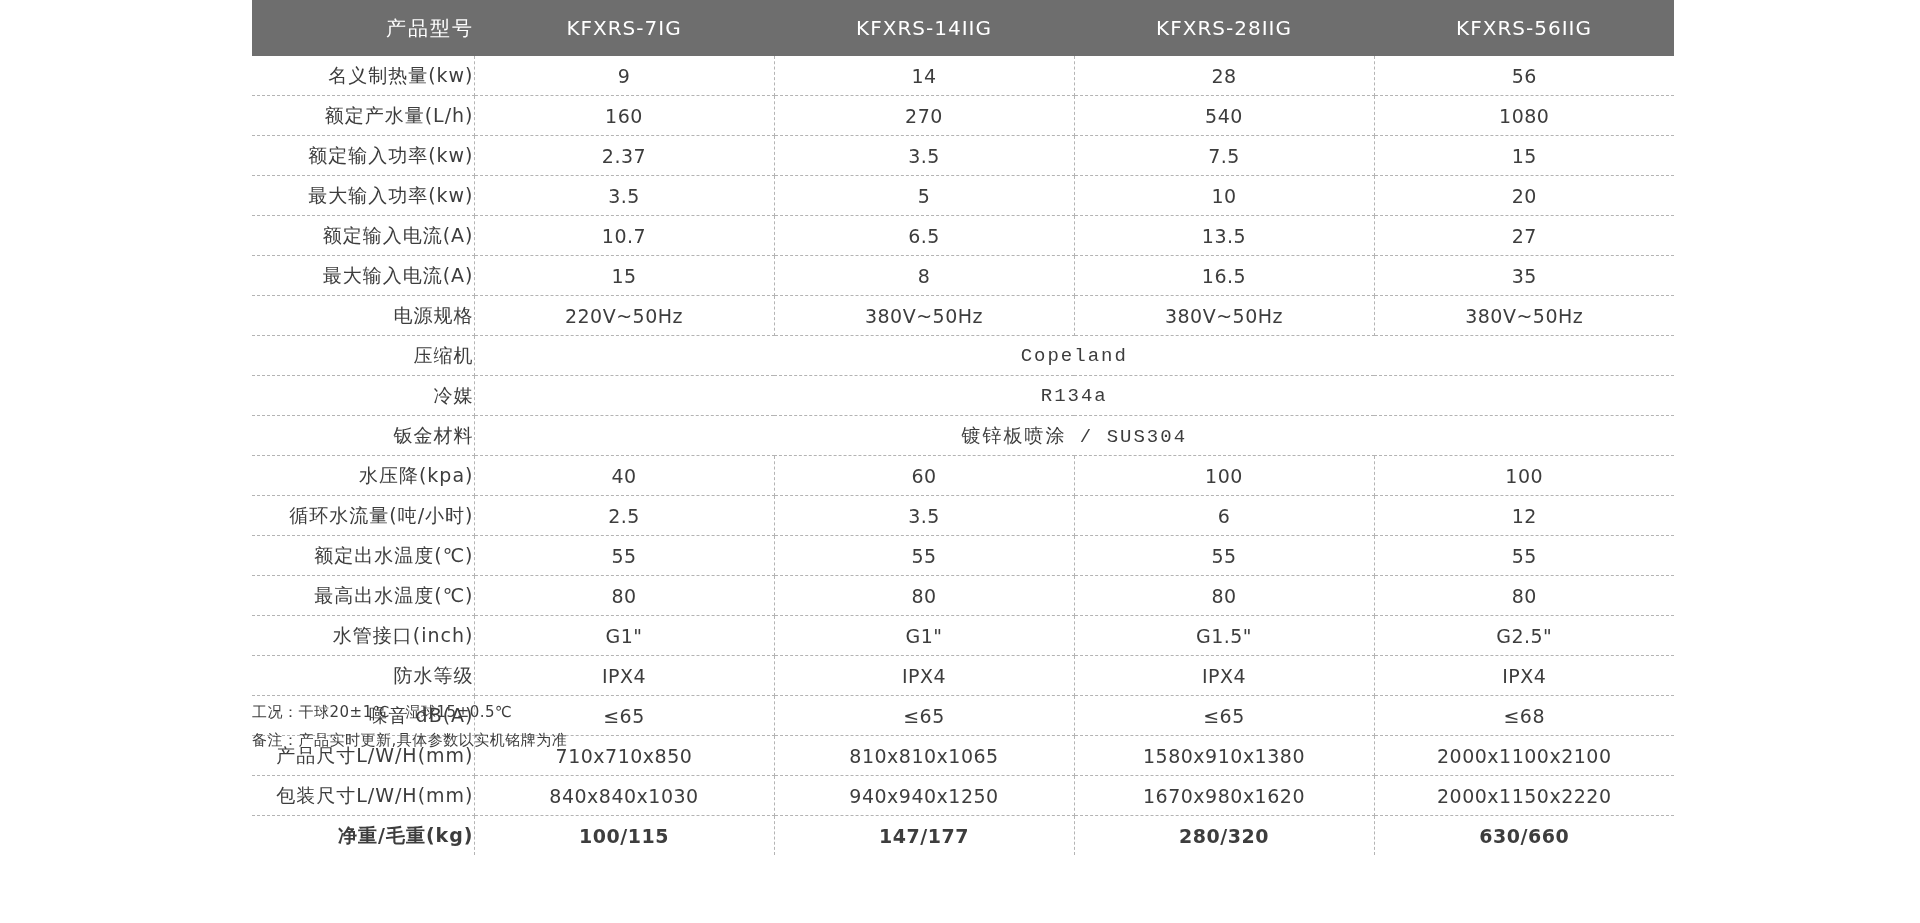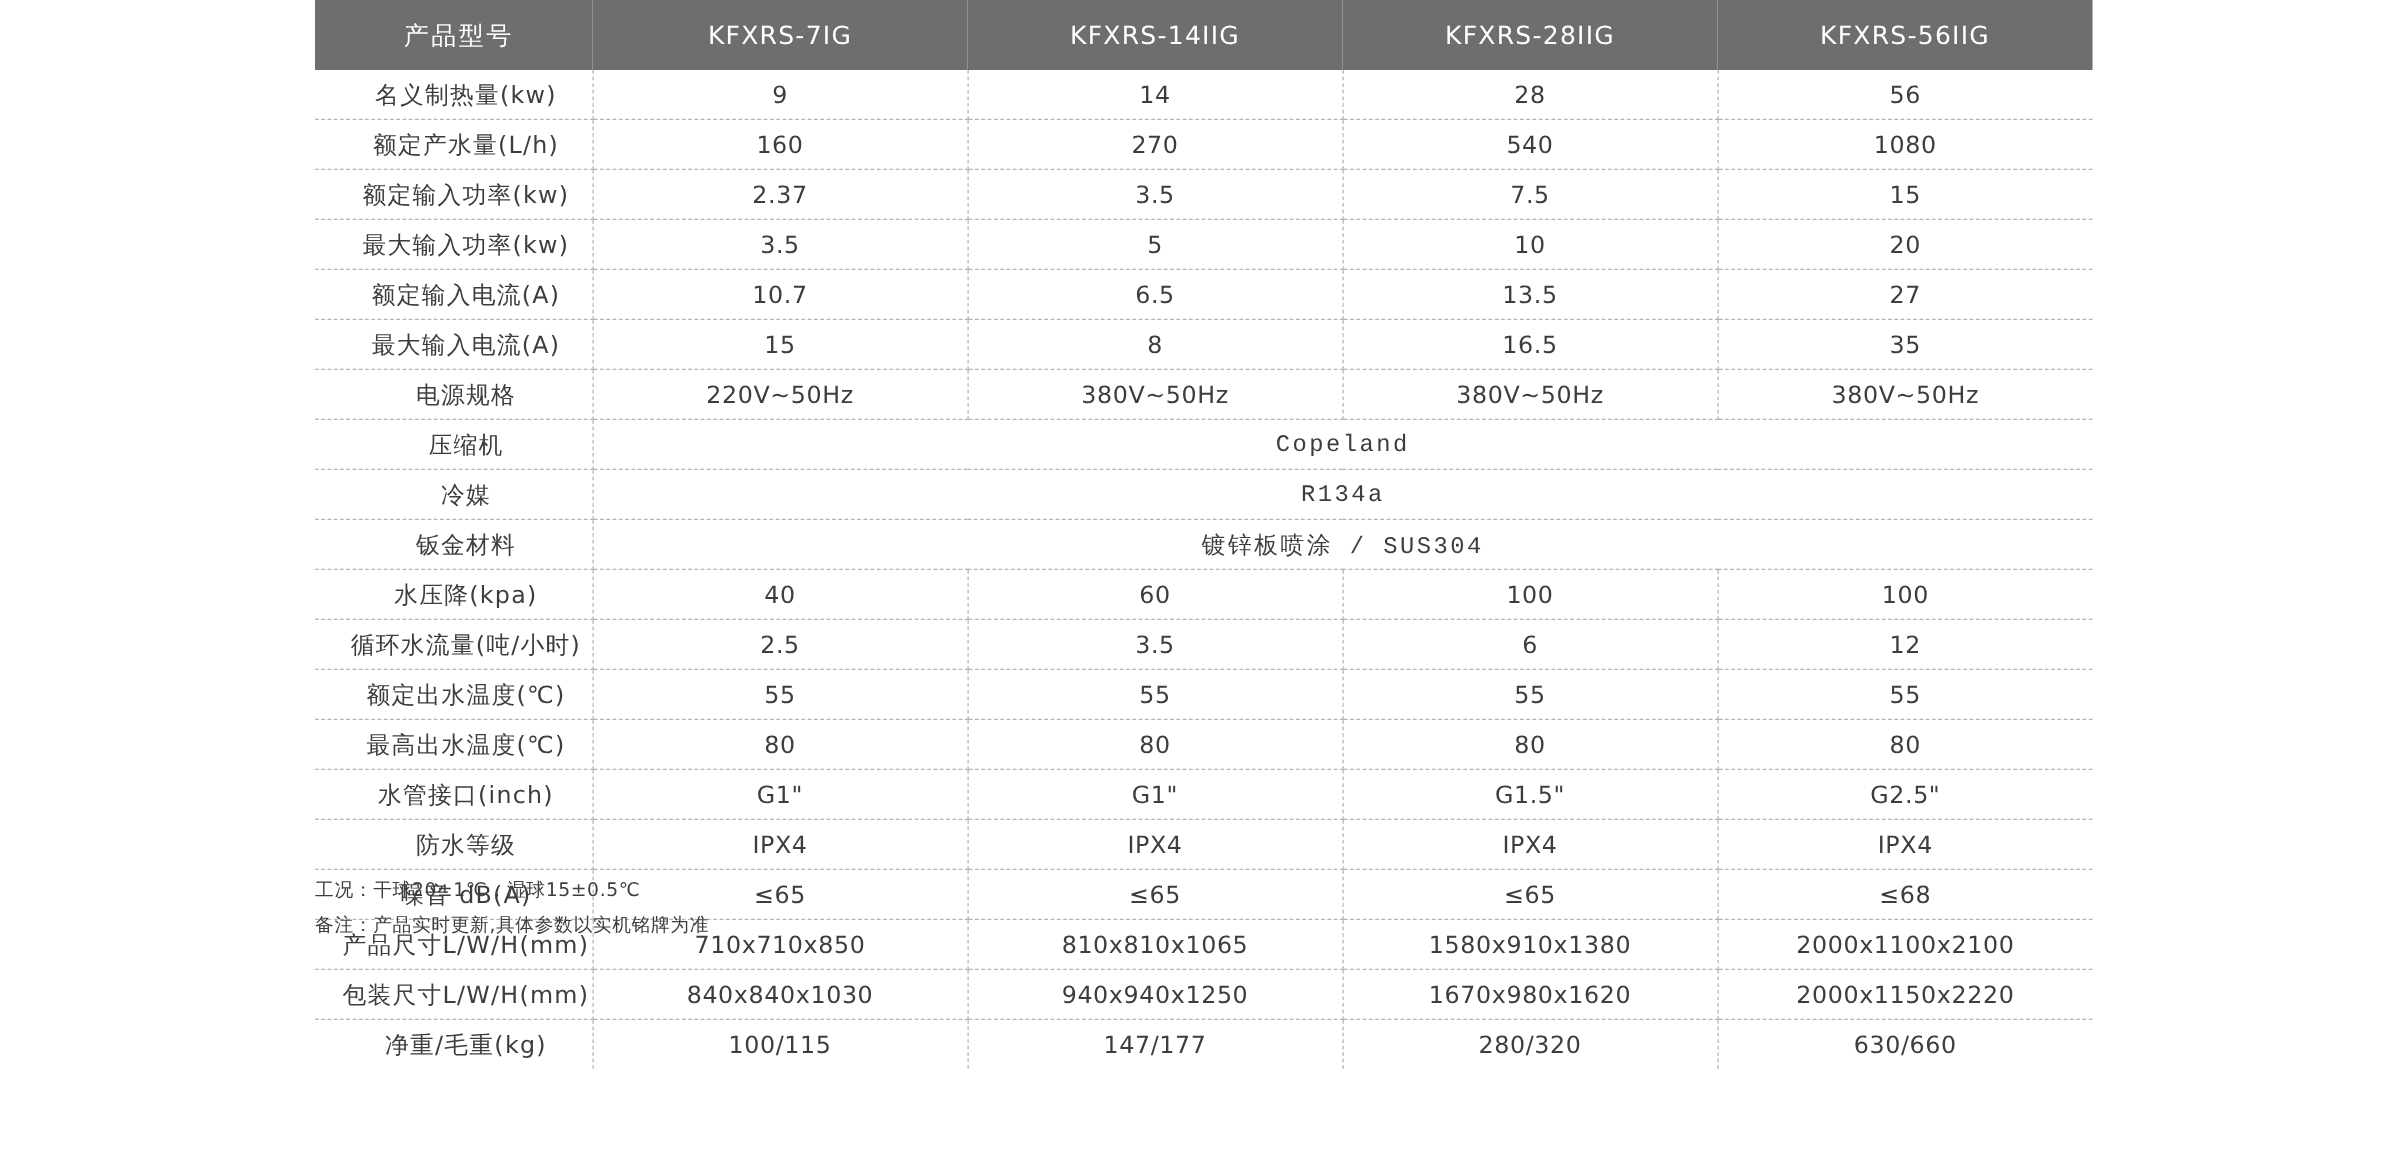--- a/index.html
+++ b/index.html
@@ -35,53 +35,54 @@
     background: #6e6e6e;
     color: #ffffff;
     font-weight: normal;
     font-size: 20px;
     letter-spacing: 1px;
     height: 56px;
     vertical-align: middle;
     padding: 0;
   }
   thead th.label-head {
-    text-align: center;
+    text-align: right;
     padding-left: 8px;
     letter-spacing: 2px;
   }
   tbody td {
     height: 39px;
     font-size: 19px;
     color: #3d3d3d;
     text-align: center;
     vertical-align: middle;
     padding: 0;
     border-bottom: 1px dashed #b4b4b4;
     letter-spacing: 0.5px;
   }
   tbody td.label {
-    text-align: center;
+    text-align: right;
     padding-left: 20px;
     letter-spacing: 1px;
     border-right: 1px dashed #b4b4b4;
   }
   tbody td.val {
     border-right: 1px dashed #b4b4b4;
   }
   tbody td.val.last {
     border-right: none;
   }
   tbody td.span {
     border-right: none;
     letter-spacing: 2px;
     font-family: Liberation Mono, monospace;
   }
   tbody tr.last-row td {
     border-bottom: none;
+    font-weight: bold;
   }
   .notes {
     position: absolute;
     left: 252px;
     top: 698px;
     width: 1000px;
     font-size: 15px;
     color: #3d3d3d;
     line-height: 28px;
   }

